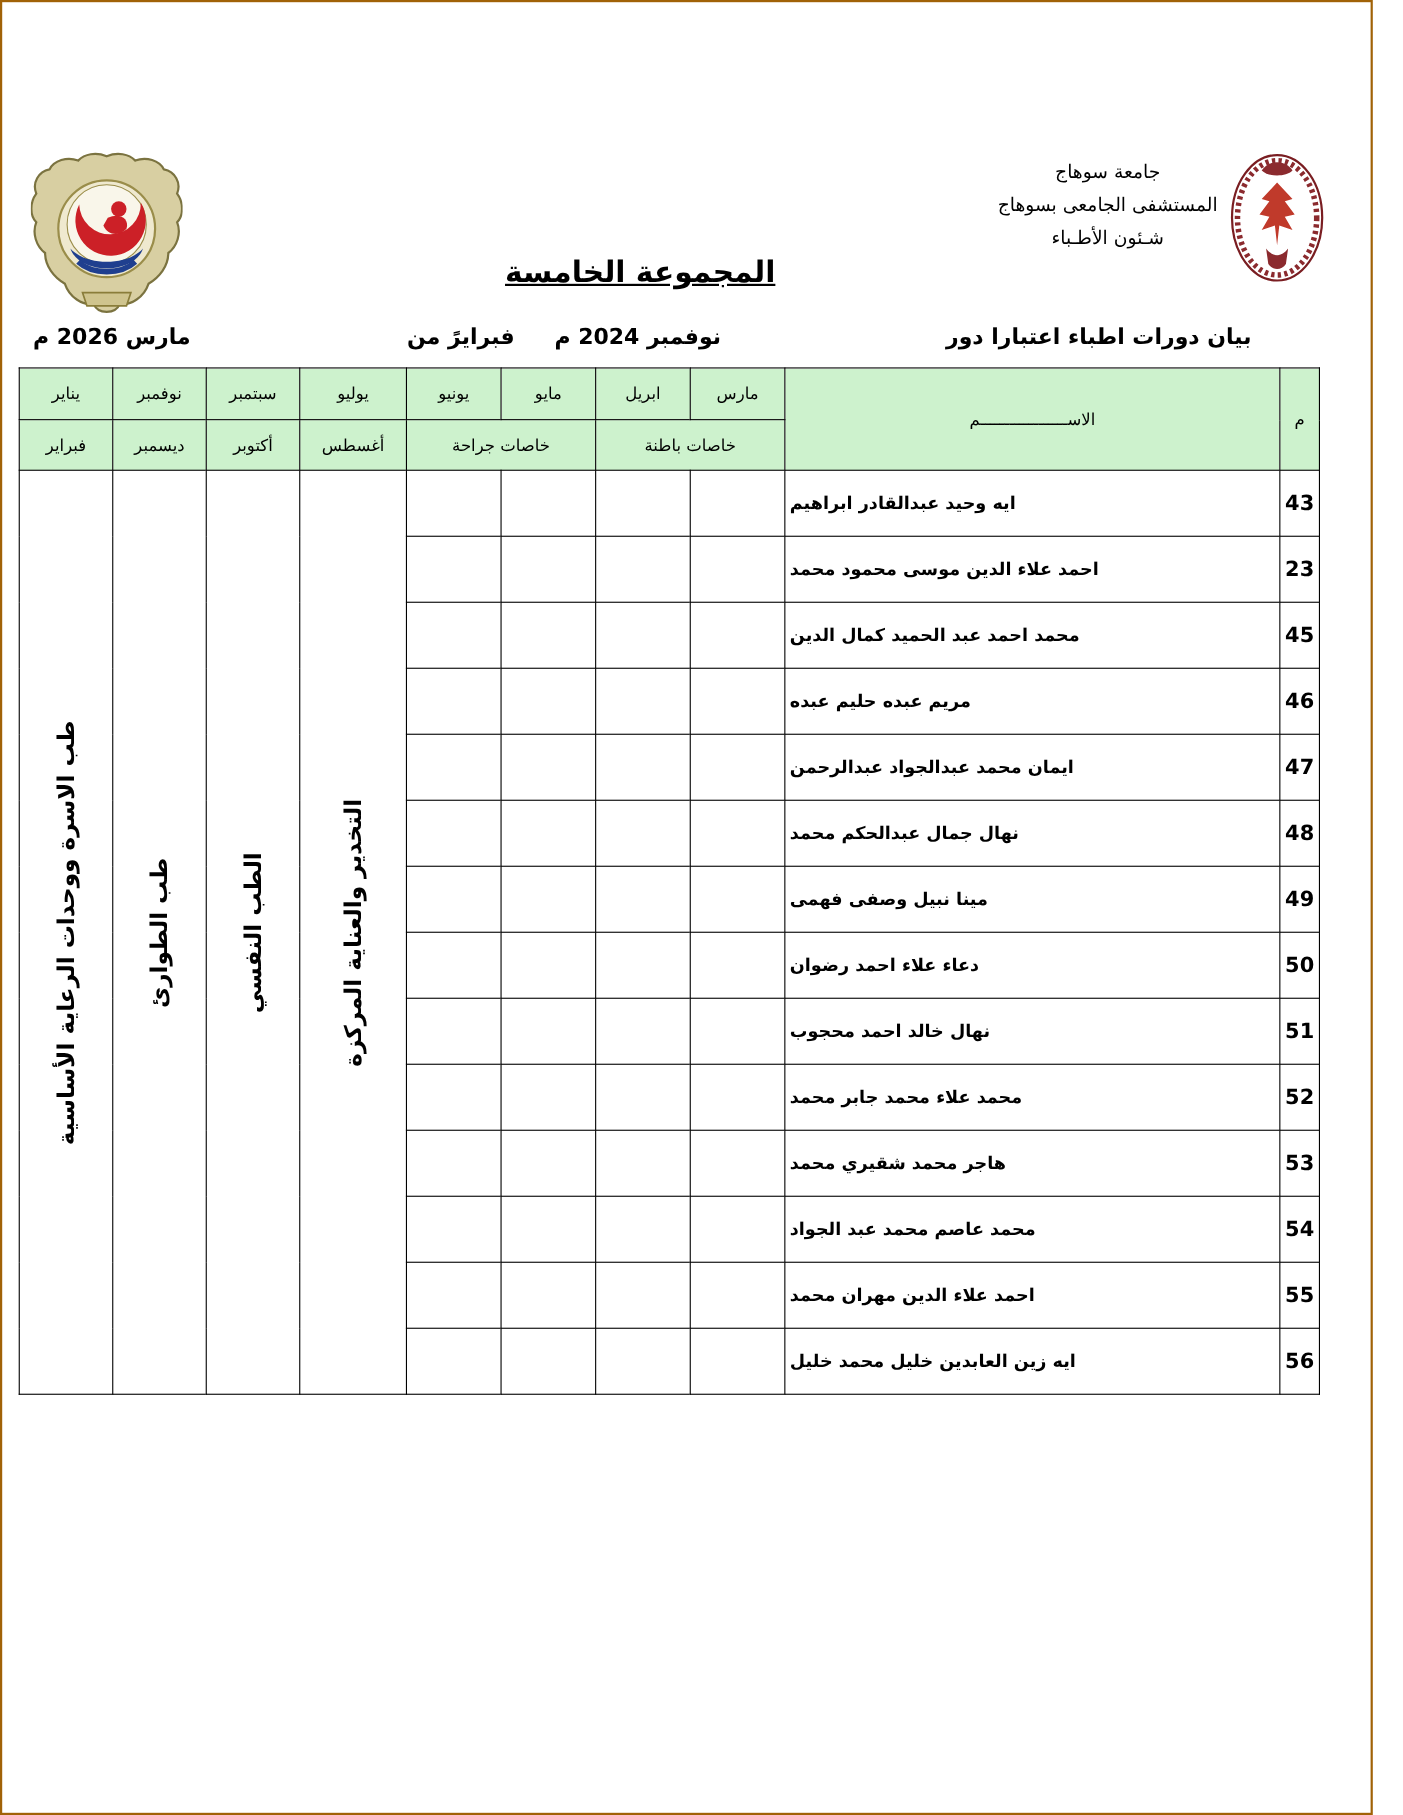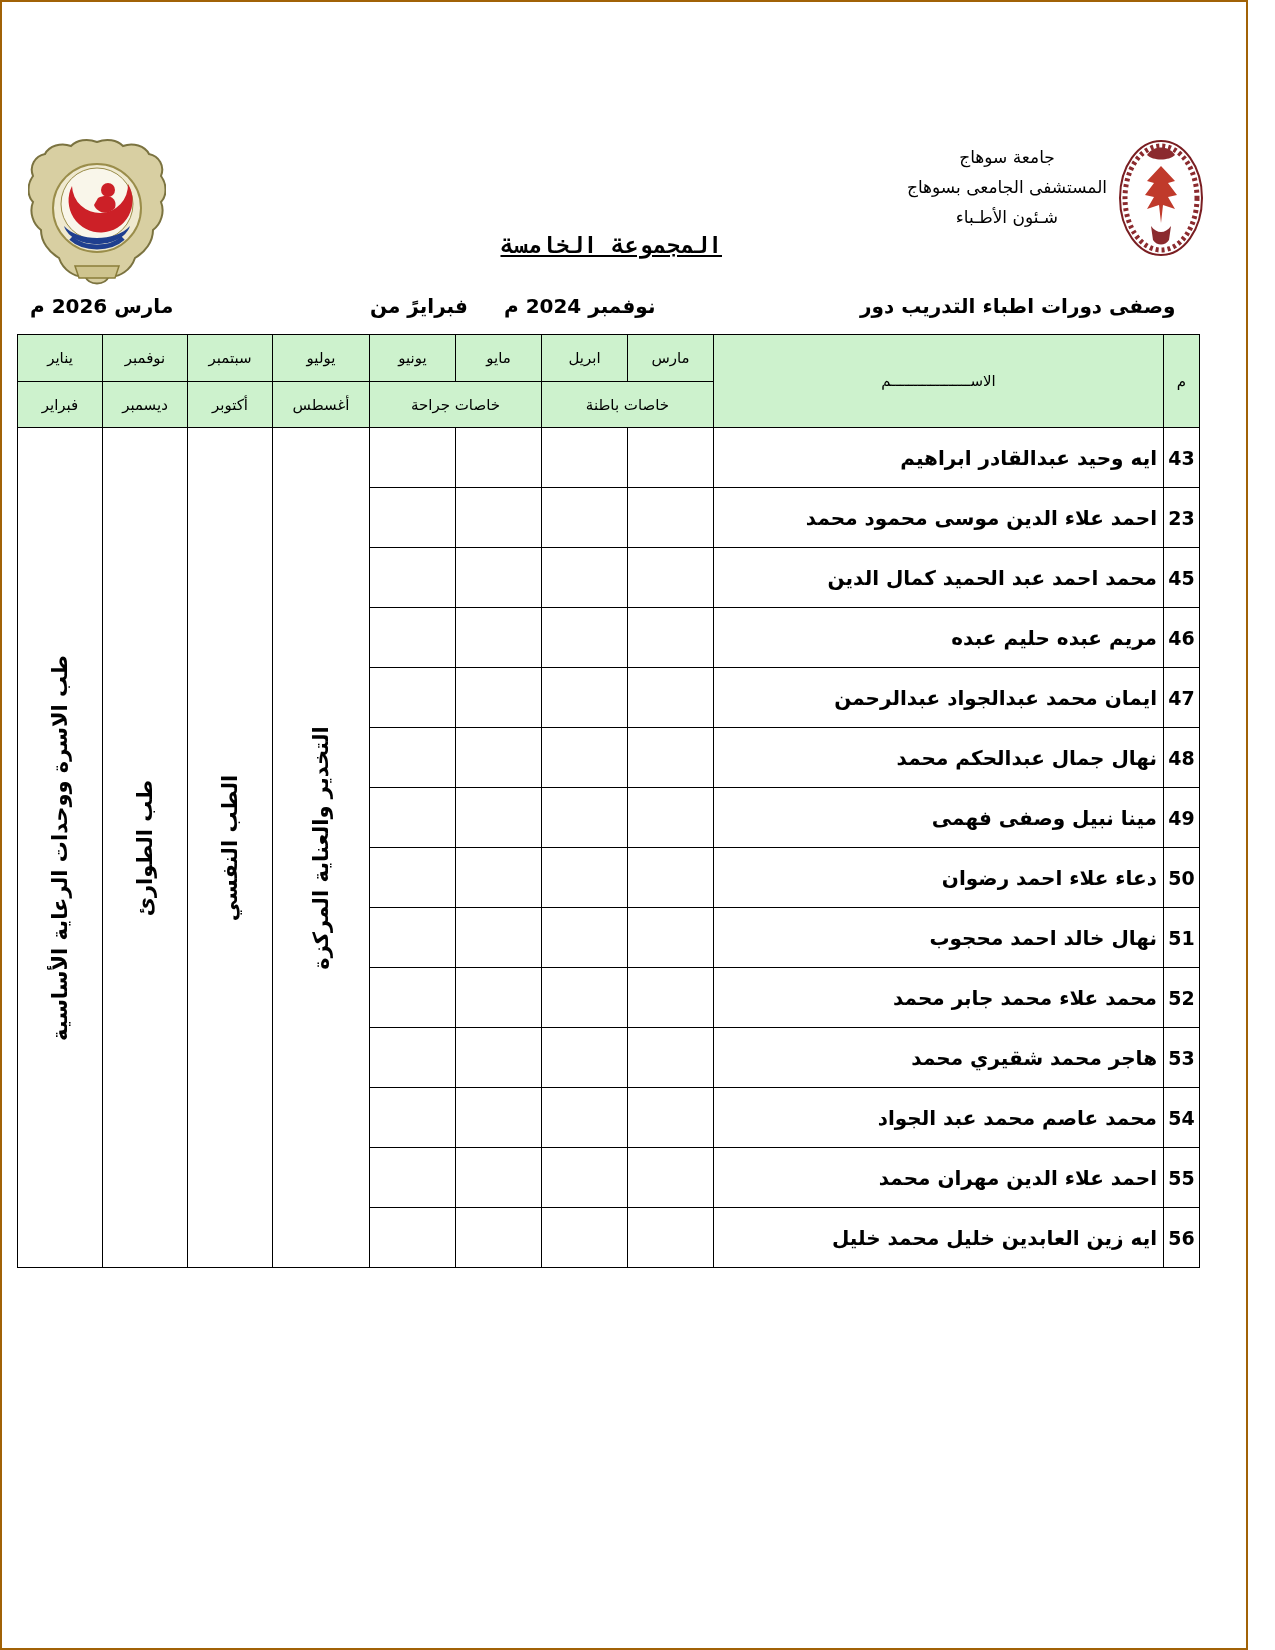--- a/index.html
+++ b/index.html
@@ -23,25 +23,25 @@
     text-align: center;
     font-size: 17px;
     line-height: 30px;
     direction: rtl;
   }
   .logo-right { position: absolute; left: 1114px; top: 134px; }
   .logo-left  { position: absolute; left: 26px;  top: 136px; }
   .group-title {
     position: absolute;
     left: 440px; top: 230px; width: 280px;
-    font-size: 23px;
+    text-align: center;
+    font-size: 27px;
     font-weight: bold;
     text-decoration: underline;
     direction: rtl;
-    font-family: Liberation Mono, monospace;
   }
 
   
   .subtitle { position: absolute; top: 292px; left: 0; width: 100%; height: 30px; font-weight: bold; font-size: 20px; direction: rtl; }
   .subtitle span { position: absolute; top: 0; white-space: nowrap; direction: rtl; }
   .st-statement { left: 858px; }
   .st-date1     { left: 487px; margin-left: 15px; }
   .st-from      { left: 368px; }
   .st-date2     { left: 28px;  }
 
@@ -61,21 +61,21 @@
     font-size: 15px;
     text-align: center;
     vertical-align: middle;
   }
   .sched thead tr.hr1 th { height: 47px; }
   .sched thead tr.hr2 th { height: 46px; }
   th.h-serial { font-size: 15px; }
   th.h-name   { font-size: 23px; }
   .sched tbody tr { height: 60px; }
   td.c-serial { font-weight: bold; font-size: 19px; text-align: center; vertical-align: middle; }
-  td.c-name   { font-weight: bold; font-size: 20px; text-align: right; vertical-align: middle; padding-right: 6px; padding-left: 4px; white-space: nowrap; }
+  td.c-name   { font-weight: bold; font-size: 16px; text-align: left; vertical-align: middle; padding-right: 6px; padding-left: 4px; white-space: nowrap; }
   td.c-empty  { background: #fff; }
   td.c-rot    { position: relative; }
   td.c-rot .rot {
     position: absolute;
     left: 50%; top: 50%;
     transform: translate(-50%, -50%) rotate(-90deg);
     white-space: nowrap;
     font-weight: bold;
     font-size: 21px;
     direction: rtl;
@@ -108,21 +108,21 @@
     <circle cx="80" cy="52" r="7" fill="#cc2027"></circle>
     <path d="M70 60 C80 55 90 60 87 70 C80 78 69 75 66 67 Z" fill="#cc2027"></path>
     <path d="M36 88 C50 104 88 104 102 88 C94 112 44 112 36 88 Z" fill="#1f3f8f"></path>
     <path d="M43 100 C56 112 82 112 95 100" fill="none" stroke="#1f3f8f" stroke-width="5"></path>
     <path d="M47 128 L91 128 L87 140 L51 140 Z" fill="#cfc48e" stroke="#8a7d3a" stroke-width="1.5"></path>
   </svg>
 
   <div class="group-title">المجموعة الخامسة</div>
 
   <div class="subtitle">
-    <span class="st-statement">وصفى دورات اطباء التدريب دور</span>
+    <span class="st-statement">بيان دورات اطباء اعتبارا دور</span>
     <span class="st-date1">نوفمبر 2024 م</span>
     <span class="st-from">فبرايرً من</span>
     <span class="st-date2">مارس 2026 م</span>
   </div>
 
   <table class="sched" dir="rtl">
     <colgroup>
       <col style="width:36px">
       <col style="width:450px">
       <col style="width:86px">

